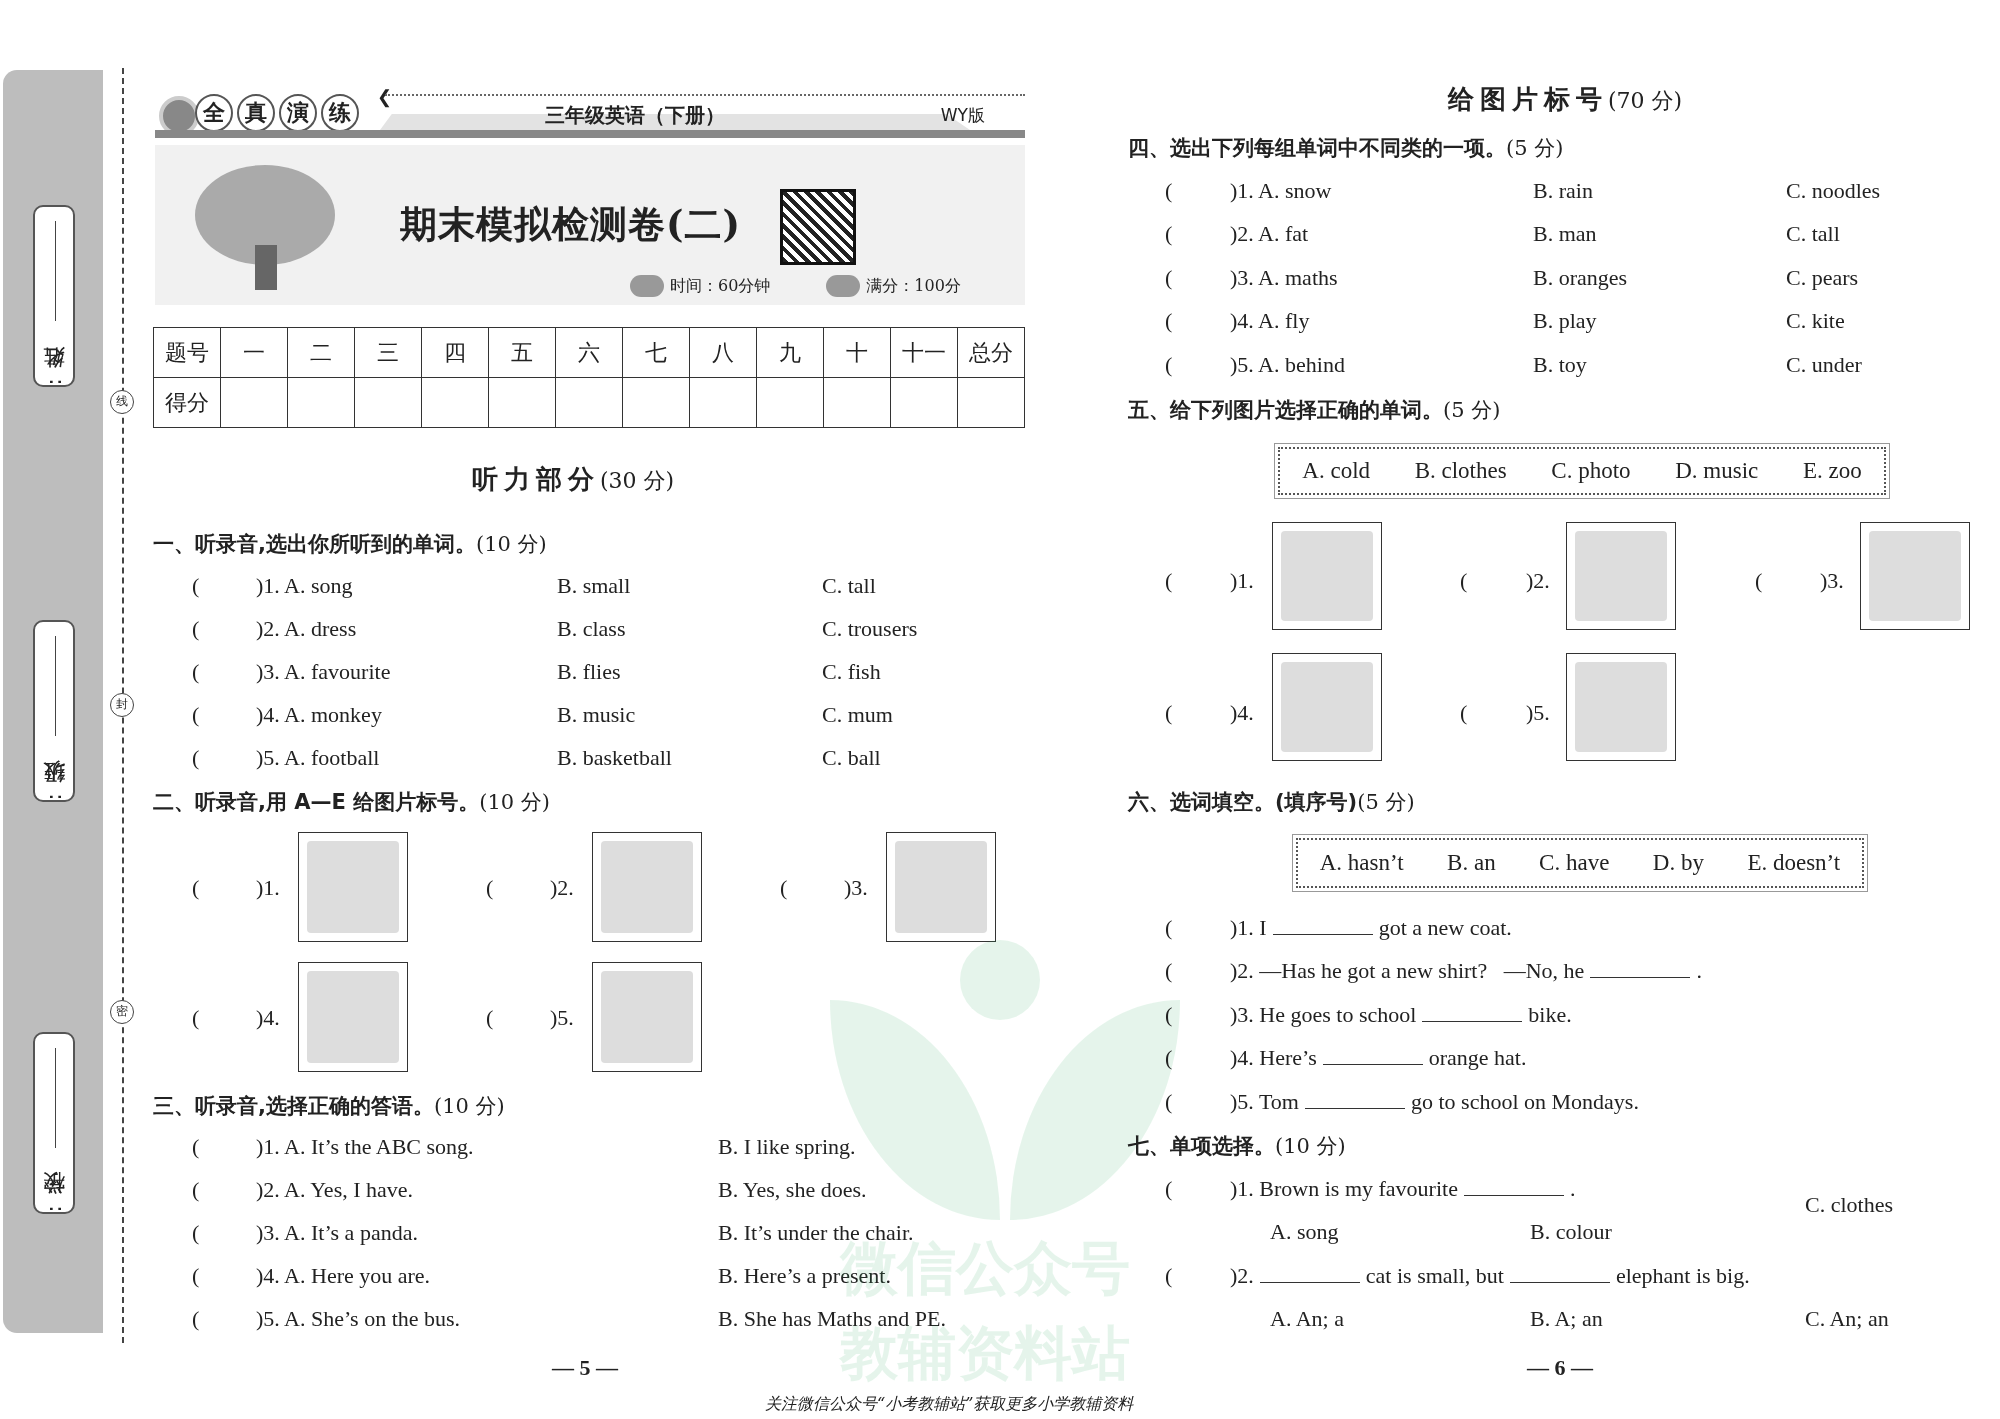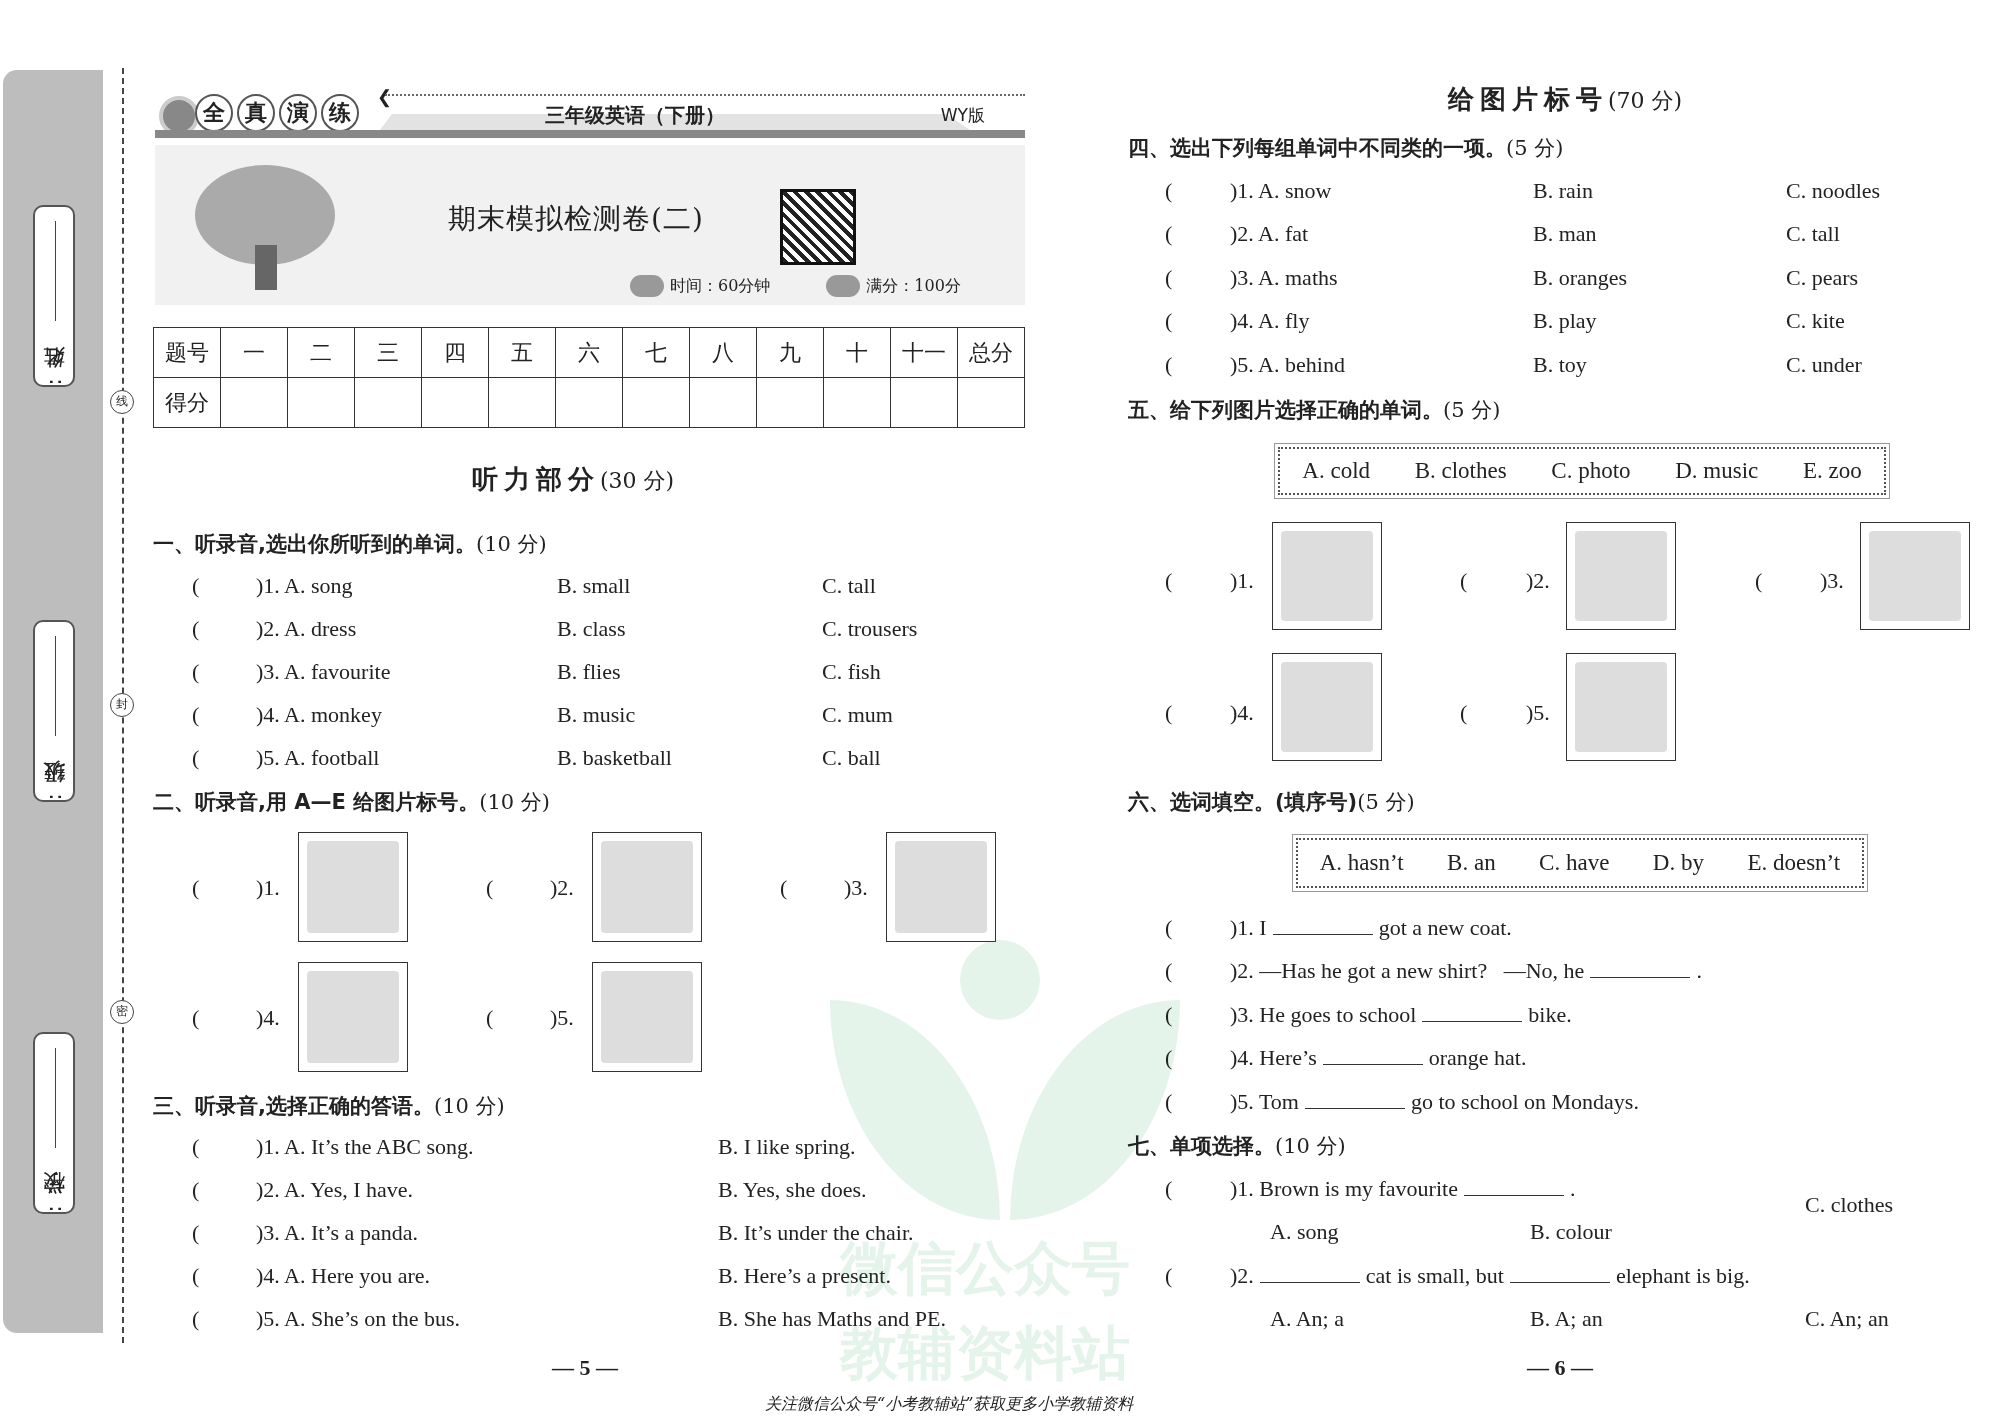--- a/index.html
+++ b/index.html
@@ -23,21 +23,21 @@
   .hdr-slope { position: absolute; left: 225px; top: 34px; width: 590px; height: 16px; background: #e3e3e3; clip-path: polygon(2% 0, 96% 0, 100% 100%, 0 100%); }
   .hdr-dots { position: absolute; left: 230px; top: 14px; width: 640px; border-top: 2px dotted #666; }
   .hdr-arrow { position: absolute; left: 222px; top: 6px; font-size: 18px; }
   .hdr-subject { position: absolute; left: 390px; top: 22px; font-family: "DejaVu Sans", sans-serif; font-weight: bold; font-size: 20px; }
   .hdr-edition { position: absolute; right: 40px; top: 24px; font-family: "DejaVu Sans", sans-serif; font-size: 17px; }
 
   .title-panel { position: absolute; left: 155px; top: 145px; width: 870px; height: 160px; background: #f1f1f1; }
   .tree { position: absolute; left: 35px; top: 10px; width: 150px; height: 140px; }
   .tree .crown { position: absolute; left: 5px; top: 10px; width: 140px; height: 100px; border-radius: 50%; background: #aaa; }
   .tree .trunk { position: absolute; left: 65px; top: 90px; width: 22px; height: 45px; background: #666; }
-  .exam-title { position: absolute; left: 245px; top: 55px; font-family: "DejaVu Serif", serif; font-weight: normal; font-size: 28px; letter-spacing: 1px; margin-left: 48px; }
+  .exam-title { position: absolute; left: 245px; top: 55px; font-family: "DejaVu Serif", serif; font-weight: bold; font-size: 37px; letter-spacing: 1px; }
   .qr { position: absolute; left: 625px; top: 44px; width: 76px; height: 76px; border: 3px solid #111; background: repeating-linear-gradient(45deg, #222 0 4px, #fff 4px 8px), #fff; }
   .exam-meta { position: absolute; left: 475px; top: 130px; font-size: 16px; display: flex; gap: 56px; }
   .exam-meta span.ic { display: inline-block; width: 34px; height: 22px; background: #999; border-radius: 11px; vertical-align: middle; margin-right: 6px; }
 
   
   .score-table { position: absolute; left: 153px; top: 327px; border-collapse: collapse; }
   .score-table td { border: 1.5px solid #333; width: 67px; height: 50px; text-align: center; font-size: 22px; font-family: "DejaVu Serif", serif; }
 
   .section-head { position: absolute; font-family: "DejaVu Serif", serif; font-weight: bold; font-size: 26px; letter-spacing: 6px; }
   .section-head .pts { font-weight: normal; font-size: 22px; letter-spacing: 0; }

